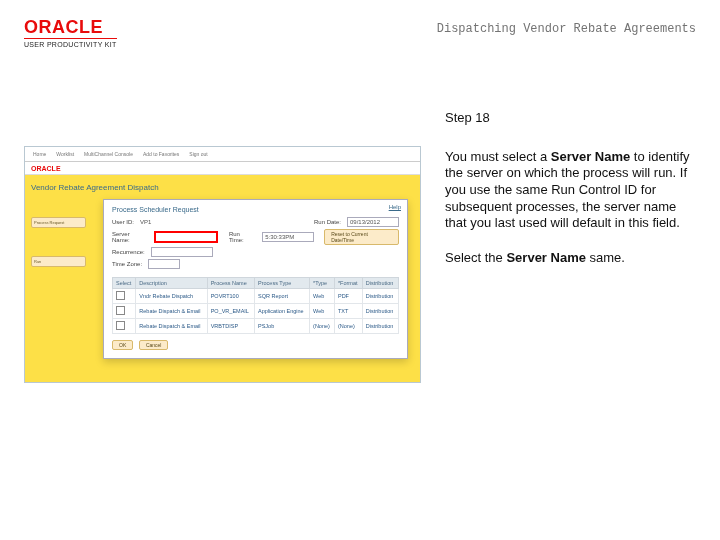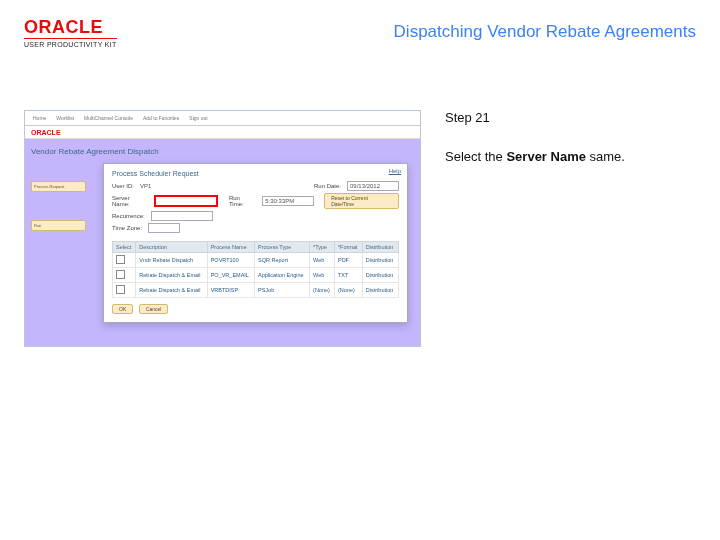--- a/index.html
+++ b/index.html
@@ -32,43 +32,45 @@
   }
   .logo-sub {
     font-size: 7px;
     letter-spacing: 0.3px;
     color: #222;
     border-top: 1.2px solid #e80b0b;
     margin-top: 2px;
     padding-top: 2px;
   }
   .title {
-    font-size: 17px;
-    color: #3b82f6;
+    font-size: 12px;
+    color: #737373;
     font-weight: 400;
     text-align: right;
     padding-top: 4px;
+    font-family: Liberation Mono, monospace;
   }
   .content {
     position: absolute;
     top: 110px;
     left: 24px;
     right: 24px;
     display: flex;
     gap: 24px;
   }
   .screenshot {
     width: 395px;
     height: 235px;
-    background: #c4b5fd;
+    background: #fde047;
     border: 1px solid #b9c8d2;
     position: relative;
     overflow: hidden;
     font-size: 6px;
     color: #555;
+    margin-top: 36px;
   }
   .ss-topbar {
     height: 14px;
     background: #fff;
     border-bottom: 1px solid #ccc;
     display: flex;
     align-items: center;
     gap: 10px;
     padding: 0 8px;
     font-size: 5px;
@@ -303,18 +305,21 @@
         </tr>
       </tbody>
         </table>
 
       <span class="ss-btn">OK</span>
       <span class="ss-btn">Cancel</span>
     </div>
   </div>
 
   <div class="instructions">
-    <div class="step-label">Step 21</div>
+    <div class="step-label">Step 18</div>
+    <div class="instr-para">
+      <span>You must select a </span><b>Server Name</b><span> to identify the server on which the process will run. If you use the same Run Control ID for subsequent processes, the server name that you last used will default in this field.</span>
+    </div>
     <div class="instr-para">
       <span>Select the </span><b>Server Name</b><span> same.</span>
     </div>
   </div>
 </div>
 
 </body></html>

